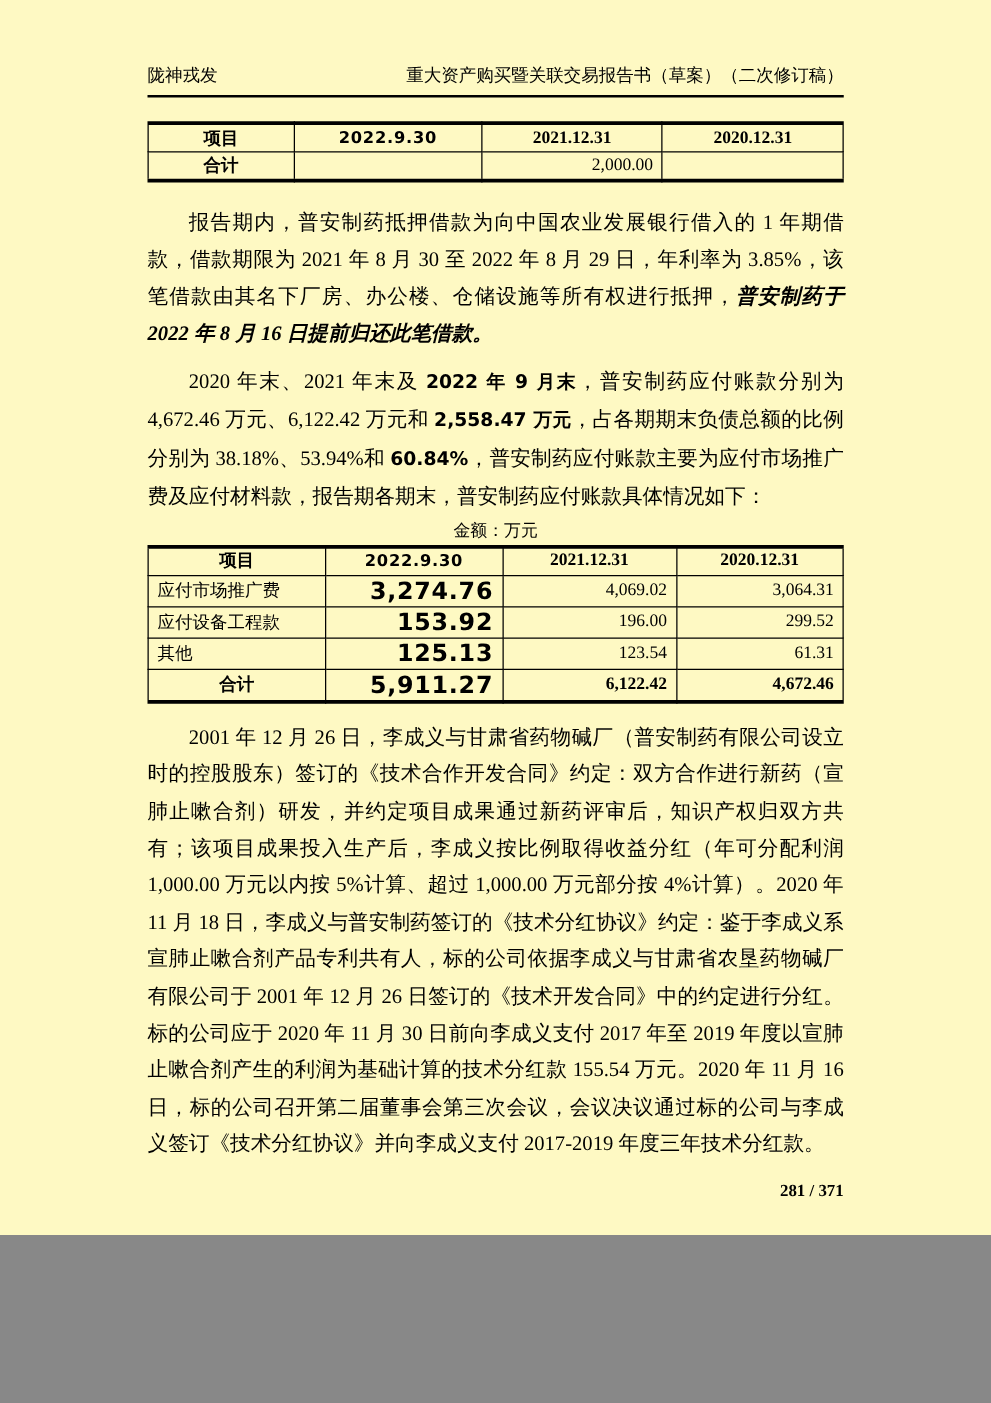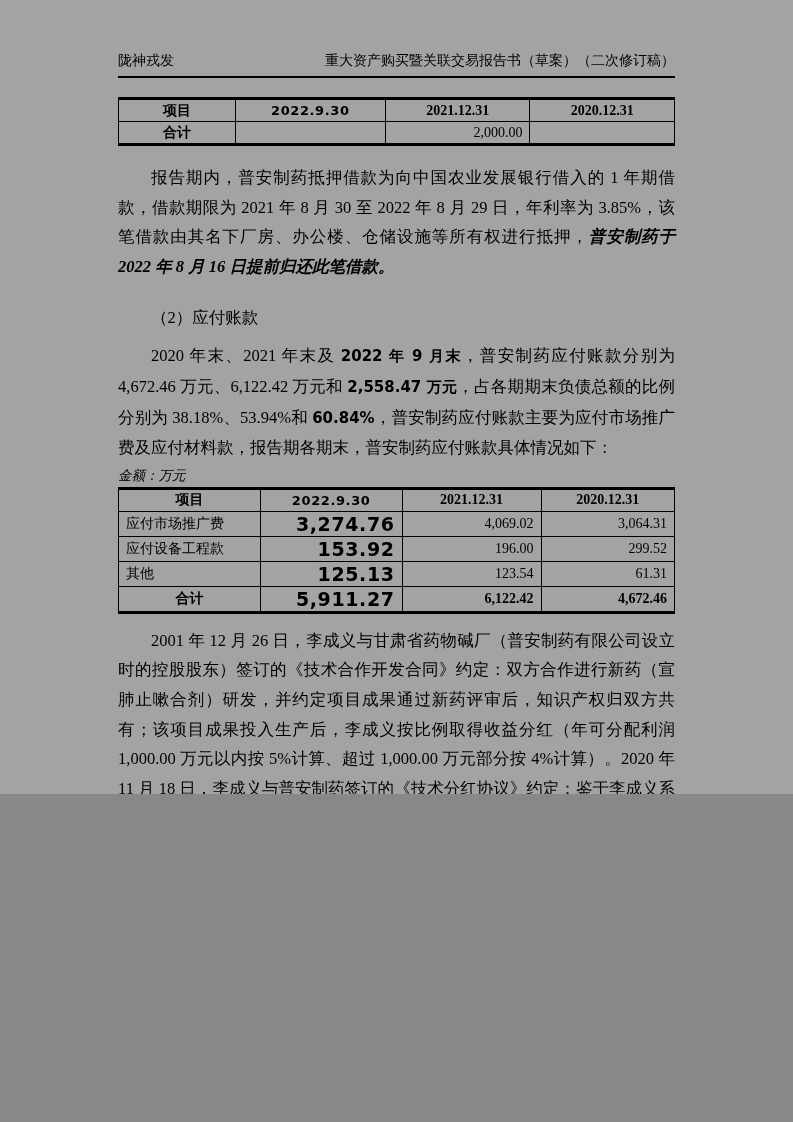--- a/index.html
+++ b/index.html
@@ -1,21 +1,21 @@
 <!DOCTYPE html>
 <html><head>
 <meta charset="utf-8">
 <style>
   * { margin:0; padding:0; box-sizing:border-box; }
   html,body { background:#888; }
   .page {
     position:relative;
-    width:793px; height:794px;
+    width:793px; height:988px;
     margin:0 auto;
-    background:#a3a3a3;
+    background:#fef9c3;
     color:#000;
     font-family:"Liberation Serif", serif;
     overflow:hidden;
   }
   .content { padding:0 118px; }
 
   
   .doc-header {
     margin-top:52px;
     display:flex;
@@ -62,21 +62,21 @@
     text-align:justify;
     text-indent:2em;
   }
   .b-kai { font-weight:bold; font-style:italic; }       
   .b-hv  { font-family:"DejaVu Sans", sans-serif; font-weight:bold; font-size:15px; }
 
   .tbl-1 { margin-top:19px; }
   .para-1 { margin-top:17px; }
   .sec-heading { margin-top:22px; font-size:16.5px; line-height:29px; text-indent:2em; }
   .para-2 { margin-top:9px; }
-  .unit-label { margin-top:4px; margin-bottom:2px; text-align:left; font-size:13.5px;font-style:italic; }
+  .unit-label { margin-top:4px; margin-bottom:2px; text-align:center; font-size:13.5px; }
   .para-3 { margin-top:12px; }
   .page-number {
     margin-top:15px;
     text-align:right;
     font-size:13.5px;
     font-weight:bold;
   }
 </style>
 </head>
 <body>
@@ -109,21 +109,20 @@
           <td class="c bold">合计</td>
           <td class="num hv"></td>
           <td class="num">2,000.00</td>
           <td class="num"></td>
         </tr>
       </tbody>
     </table>
 
     <p class="para para-1"><span>报告期内，普安制药抵押借款为向中国农业发展银行借入的 1 年期借款，借款期限为 2021 年 8 月 30 至 2022 年 8 月 29 日，年利率为 3.85%，该笔借款由其名下厂房、办公楼、仓储设施等所有权进行抵押，</span><span class="b-kai">普安制药于 2022 年 8 月 16 日提前归还此笔借款。</span></p>
 
-    <p class="sec-heading">（2）应付账款</p>
 
     <p class="para para-2"><span>2020 年末、2021 年末及 </span><span class="b-hv">2022 年 9 月末</span><span>，普安制药应付账款分别为 4,672.46 万元、6,122.42 万元和 </span><span class="b-hv">2,558.47 万元</span><span>，占各期期末负债总额的比例分别为 38.18%、53.94%和 </span><span class="b-hv">60.84%</span><span>，普安制药应付账款主要为应付市场推广费及应付材料款，报告期各期末，普安制药应付账款具体情况如下：</span></p>
 
     <div class="unit-label">金额：万元</div>
 
     <table class="fin">
       <colgroup>
           <col style="width:25.5%">
           <col style="width:25.5%">
           <col style="width:25%">

